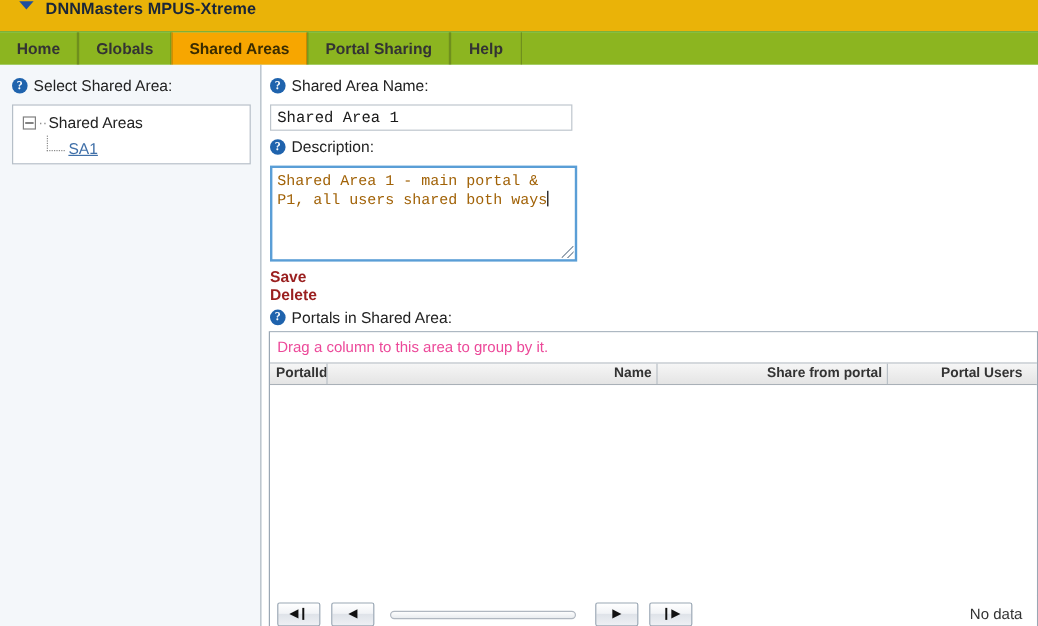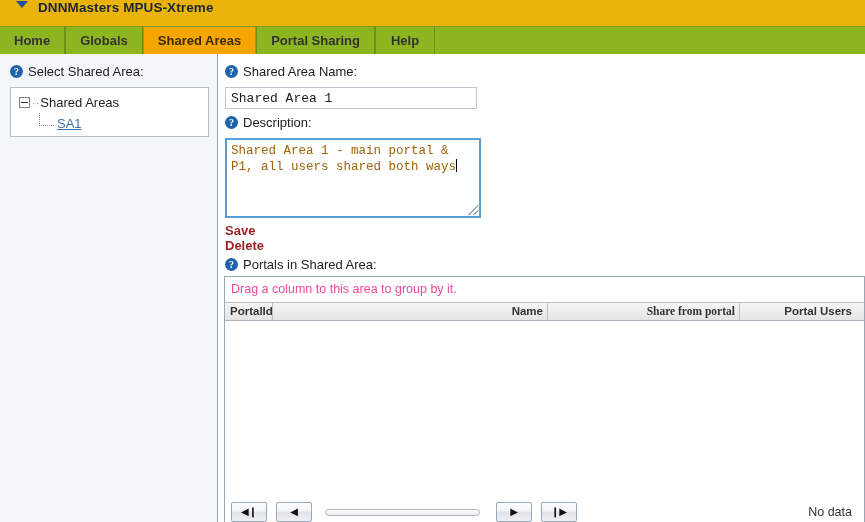--- a/index.html
+++ b/index.html
@@ -274,21 +274,21 @@
     line-height: 17px;
     border-right: 1px solid #b9c0c7;
     box-sizing: border-box;
     white-space: nowrap;
     overflow: hidden;
     cursor: pointer;
     text-align: right;
   }
   .hcell.c0 { width: 48px; text-align: left; padding-left: 5px; }
   .hcell.c1 { width: 275px; }
-  .hcell.c2 { width: 192px; font-family: Liberation Serif, serif; }
+  .hcell.c2 { width: 192px; }
   .hcell.c3 { width: 116px; border-right: none; }
   #grid-body { flex: 1 1 auto; background: #ffffff; }
   #grid-pager {
     height: 32px;
     display: flex;
     align-items: center;
     padding: 0 6px;
     box-sizing: border-box;
     background: #ffffff;
   }

